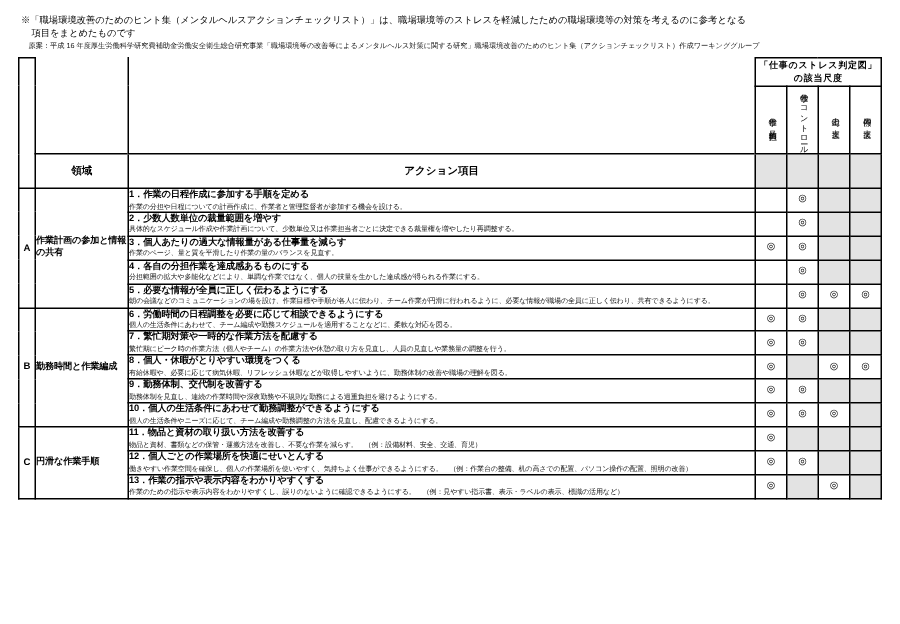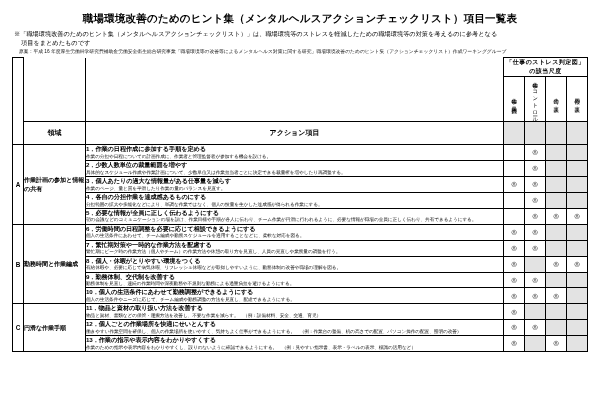--- a/index.html
+++ b/index.html
@@ -123,21 +123,20 @@
     font-size: 6.5px;
     line-height: 1;
   }
   .shade { background: #e3e3e3; }
 </style>
 </head>
 <body>
 
 <div class="page">
 
-  <div class="doc-title">職場環境改善のためのヒント集（メンタルヘルスアクションチェックリスト）項目一覧表</div>
 
   <div class="lead">
     <span>※「職場環境改善のためのヒント集（メンタルヘルスアクションチェックリスト）」は、職場環境等のストレスを軽減したための職場環境等の対策を考えるのに参考となる</span>
     <span class="indent">項目をまとめたものです</span>
   </div>
 
   <div class="note">原案：平成 16 年度厚生労働科学研究費補助金労働安全衛生総合研究事業「職場環境等の改善等によるメンタルヘルス対策に関する研究」職場環境改善のためのヒント集（アクションチェックリスト）作成ワーキンググループ</div>
 
   <table class="matrix">
     <colgroup>

